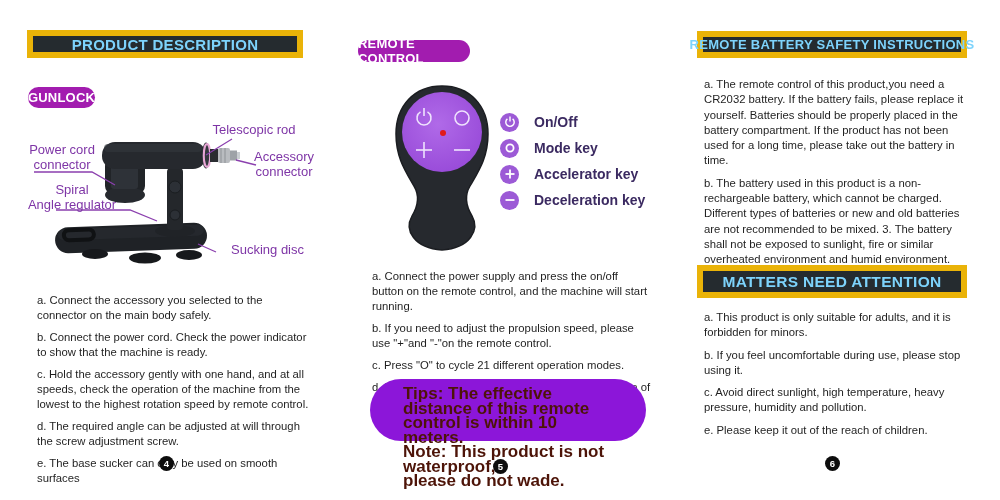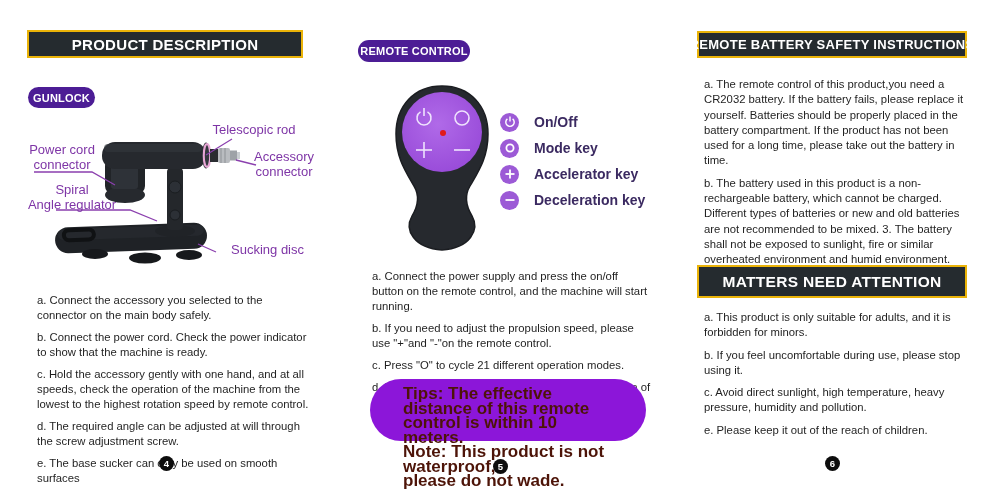--- a/index.html
+++ b/index.html
@@ -1,25 +1,25 @@
 <!DOCTYPE html>
 <html><head>
 <meta charset="utf-8">
 <style>
   * { margin:0; padding:0; box-sizing:border-box; }
   html,body { width:1000px; height:500px; background:#ffffff; overflow:hidden;
               font-family:"Liberation Sans", sans-serif; }
   .canvas { position:relative; width:1000px; height:500px; background:#fff; }
 
-  .hdr-box { position:absolute; background:#252b2f; color:#ffffff; font-weight:bold;
+  .hdr-box { position:absolute; background:#252b2f; color:#7dd3fc; font-weight:bold;
              display:flex; align-items:center; justify-content:center;
-             letter-spacing:.3px; white-space:nowrap; border:2px solid #eab308; }
-  .pill { position:absolute; background:#4c1d95; color:#fff; font-weight:bold;
+             letter-spacing:.3px; white-space:nowrap; border:6px solid #eab308; }
+  .pill { position:absolute; background:#a21caf; color:#fff; font-weight:bold;
           display:flex; align-items:center; justify-content:center;
-          border-radius:12px; font-size:11px; letter-spacing:.2px; }
+          border-radius:12px; font-size:13px; letter-spacing:.2px; }
   .body-text { position:absolute; color:#1f1f1f; font-size:11.3px; line-height:15px; }
   .body-text div { margin:7px; }
   .page-num { position:absolute; width:15px; height:15px; background:#0d0d0d;
               border-radius:50%; color:#fff; font-size:9.5px; font-weight:bold;
               display:flex; align-items:center; justify-content:center; }
 
   .diag-label { position:absolute; color:#7e35a6; font-size:13px; line-height:1.12;
                 text-align:center; white-space:pre-line; }
 
   .legend { position:absolute; left:500px; top:112px; }

